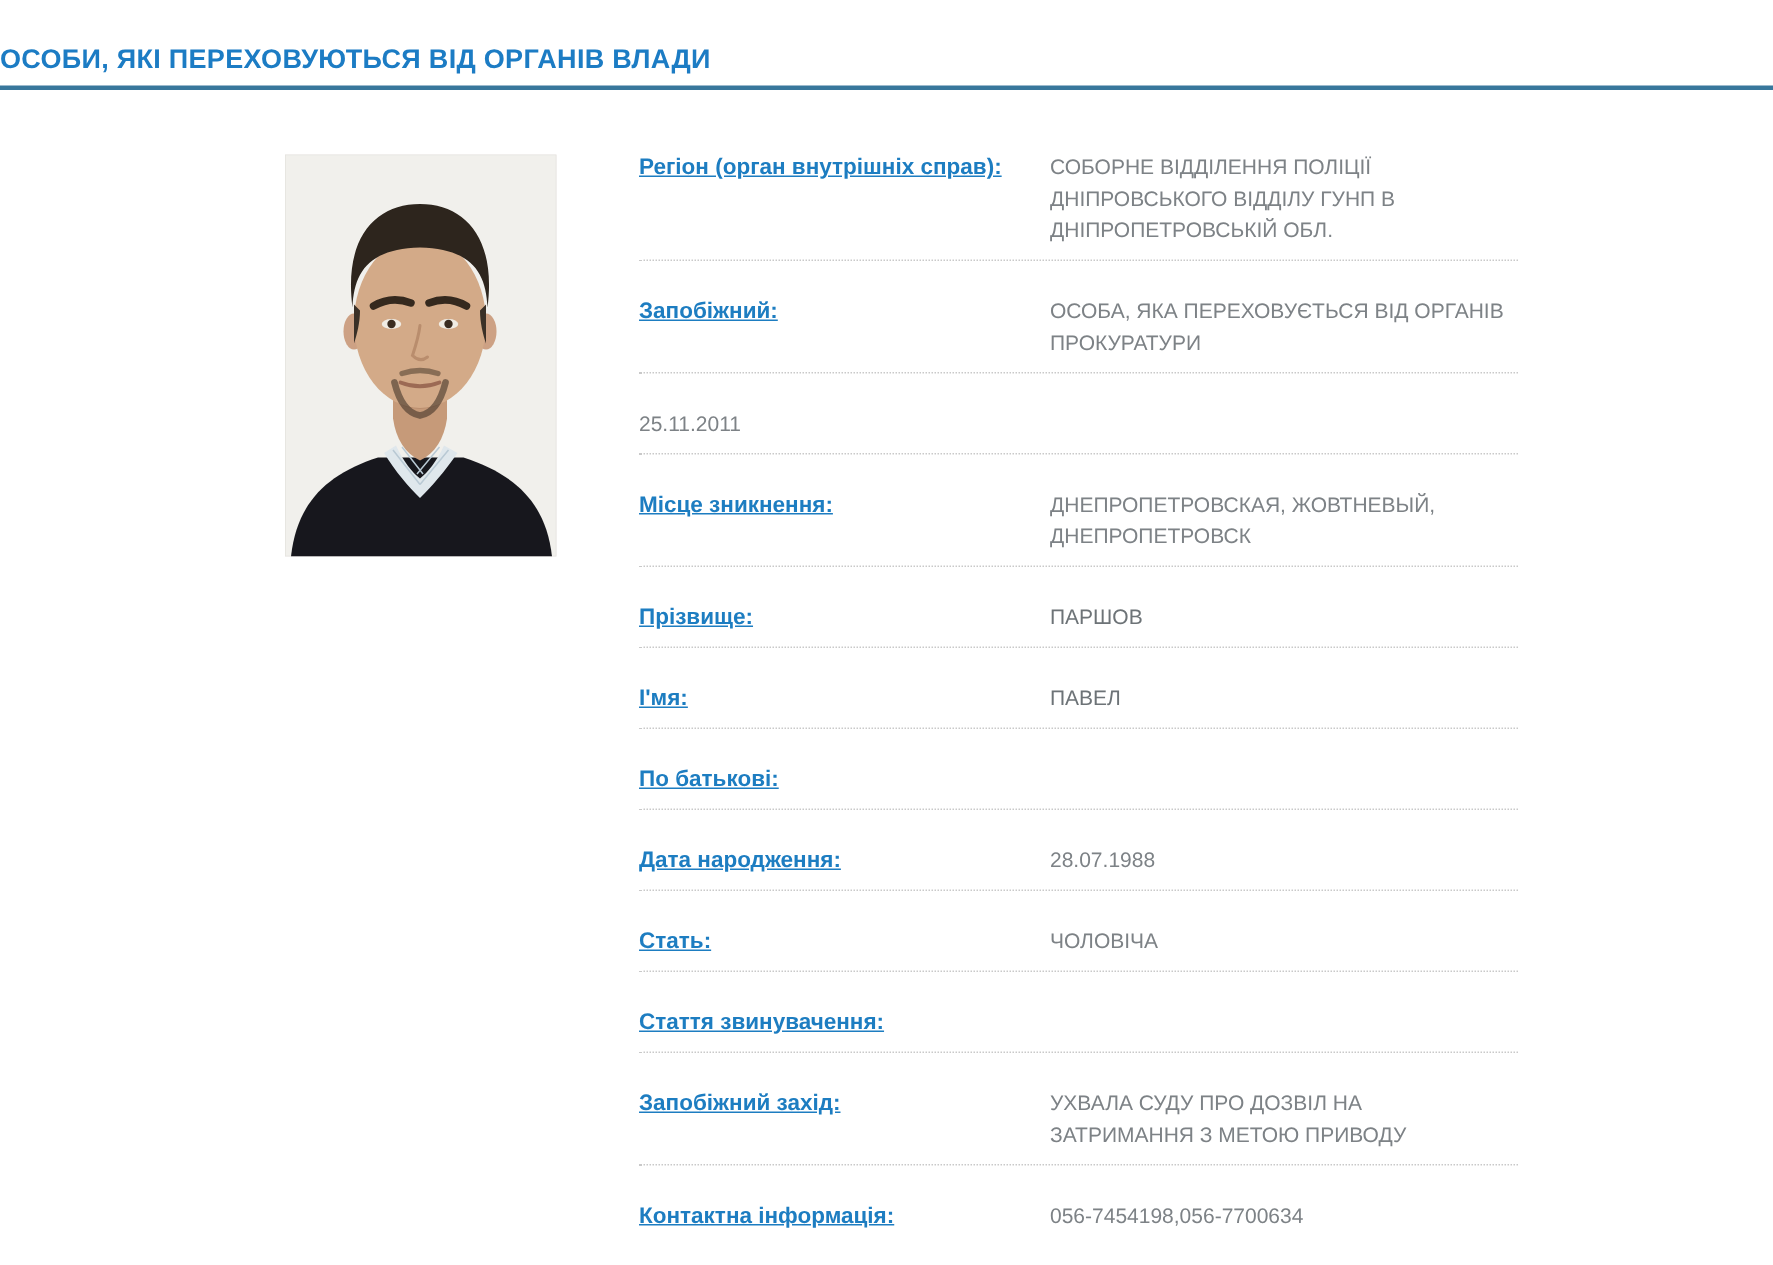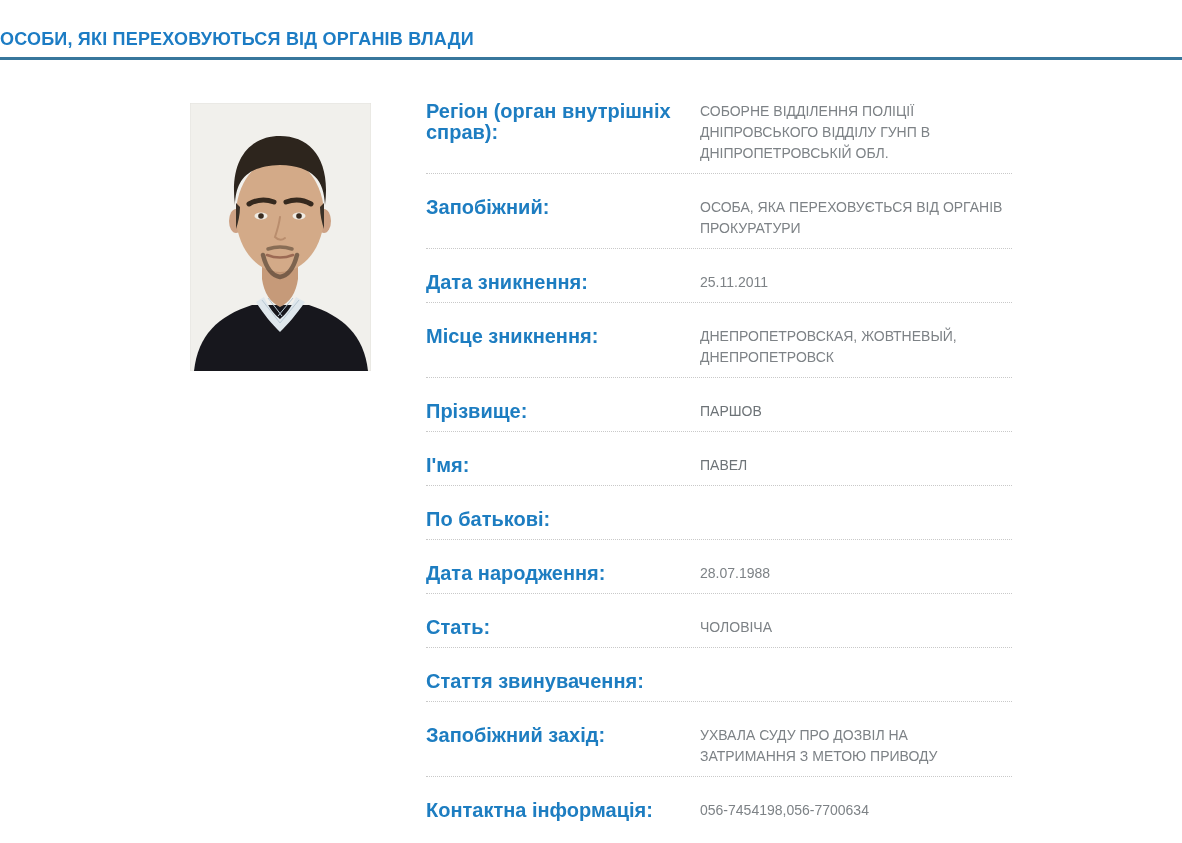--- a/index.html
+++ b/index.html
@@ -32,21 +32,21 @@
   .record-table { position: absolute; left: 426px; top: 78px; width: 586px; }
   .record-row {
     display: flex; align-items: flex-start;
     padding: 23px 0 9px 0;
     border-bottom: 1px dotted var(--divider);
   }
   .record-row.last { border-bottom: none; }
   .field-label {
     flex: 0 0 274px; width: 274px; padding-right: 10px;
     color: var(--label-blue); font-weight: bold;
-    font-size: 20px; line-height: 21px;
+    font-size: 15px; line-height: 21px; text-decoration: underline;
   }
   .field-value {
     width: 304px; max-width: 304px;
     color: var(--value-gray); font-size: 14px; line-height: 21px;
   }
   .field-value.bold { font-weight: normal; color: var(--value-bold); }
 </style>
 </head>
 <body>
 
@@ -94,21 +94,20 @@
     <div class="field-label">Регіон (орган внутрішніх справ):</div>
     <div class="field-value">СОБОРНЕ ВІДДІЛЕННЯ ПОЛІЦІЇ ДНІПРОВСЬКОГО ВІДДІЛУ ГУНП В ДНІПРОПЕТРОВСЬКІЙ ОБЛ.</div>
   </div>
 
   <div class="record-row">
     <div class="field-label">Запобіжний:</div>
     <div class="field-value">ОСОБА, ЯКА ПЕРЕХОВУЄТЬСЯ ВІД ОРГАНІВ ПРОКУРАТУРИ</div>
   </div>
 
   <div class="record-row">
-    <div class="field-label">Дата зникнення:</div>
     <div class="field-value">25.11.2011</div>
   </div>
 
   <div class="record-row">
     <div class="field-label">Місце зникнення:</div>
     <div class="field-value">ДНЕПРОПЕТРОВСКАЯ, ЖОВТНЕВЫЙ, ДНЕПРОПЕТРОВСК</div>
   </div>
 
   <div class="record-row">
     <div class="field-label">Прізвище:</div>

